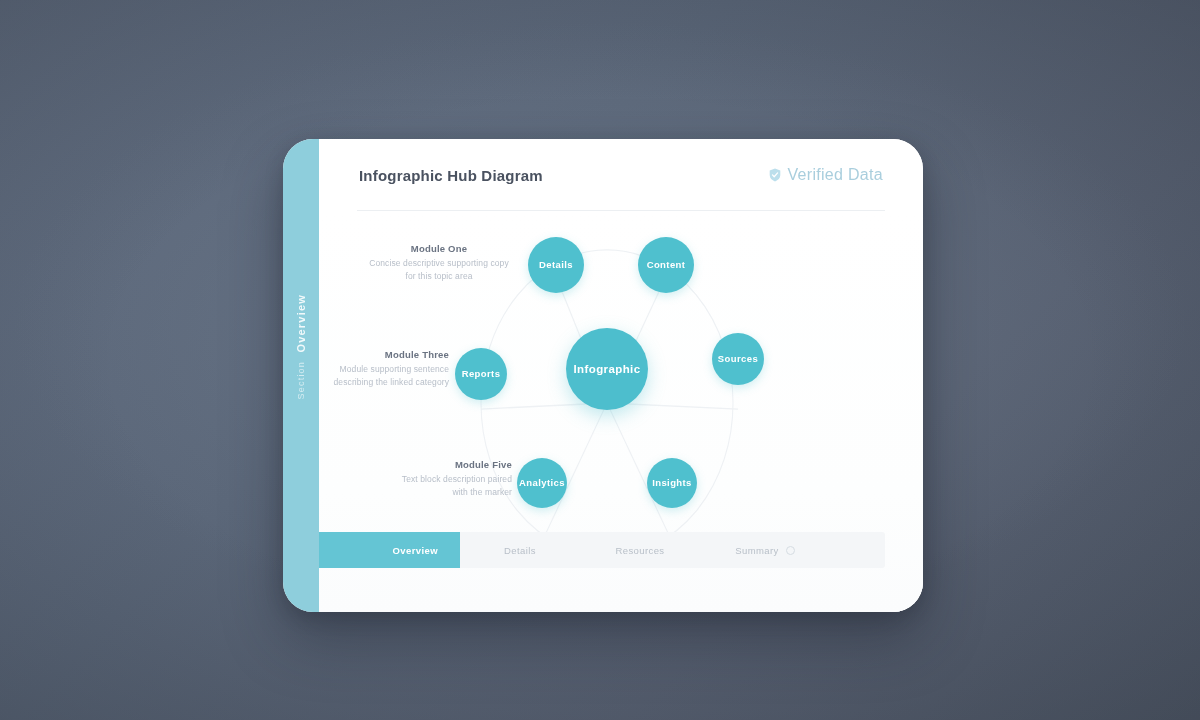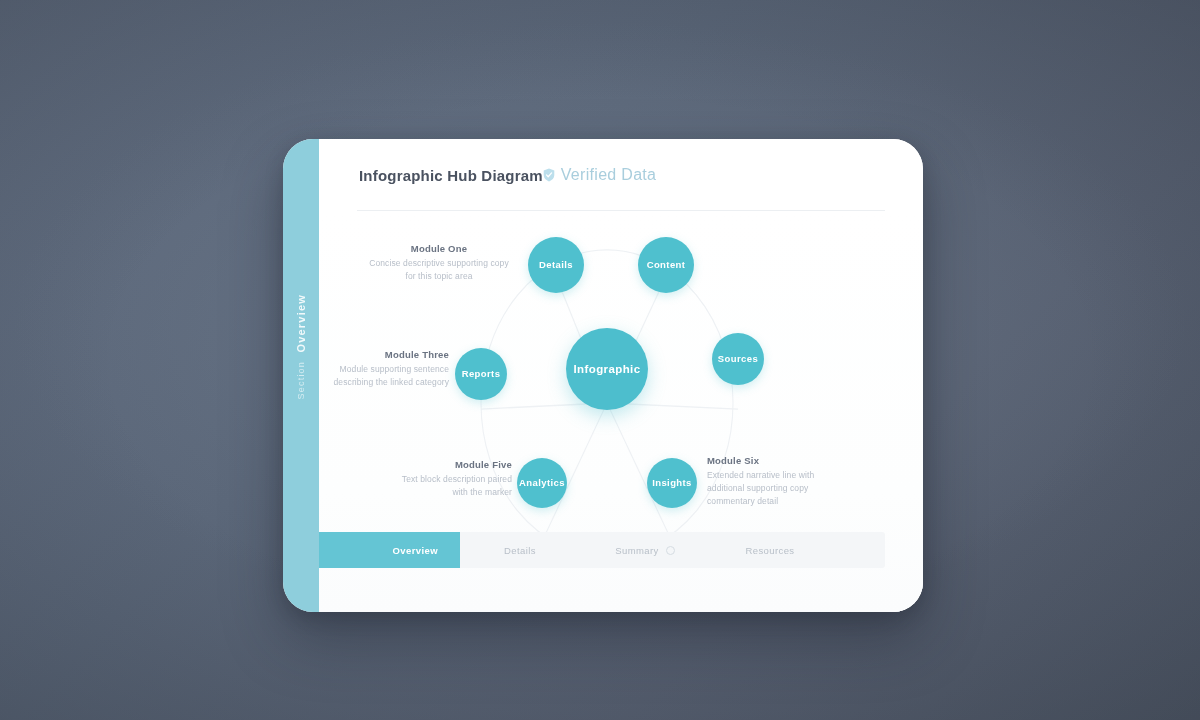--- a/index.html
+++ b/index.html
@@ -85,21 +85,21 @@
     background: #ffffff;
   }
 
   
   #header {
     height: 72px;
     flex: 0 0 72px;
     padding: 0 40px 0 40px;
     display: flex;
     align-items: center;
-    justify-content: flex-start;
+    justify-content: space-between;
     position: relative;
   }
   #header::after {
     content: "";
     position: absolute;
     left: 38px;
     right: 38px;
     bottom: 0;
     height: 1px;
     background: #eceff2;
@@ -313,40 +313,34 @@
         <div class="spoke-body">describing the linked category</div>
       </div>
 
 
       <div class="spoke-text align-right" style="left:28px; top:248px; width:165px;">
         <div class="spoke-heading">Module Five</div>
         <div class="spoke-body">Text block description paired</div>
         <div class="spoke-body">with the marker</div>
       </div>
 
-      <div class="spoke-text align-left" style="left:388px; top:244px; width:180px;">
-        <div class="spoke-heading">Module Six</div>
-        <div class="spoke-body">Extended narrative line with</div>
-        <div class="spoke-body">additional supporting copy</div>
-        <div class="spoke-body">commentary detail</div>
-      </div>
 
     </div>
 
     <div id="tabbar">
       <div class="tab active" id="tab-overview">
         <span>Overview</span>
       </div>
       <div class="tab" id="tab-details">
         <span>Details</span>
       </div>
+      <div class="tab" id="tab-resources">
+        <span>Resources</span>
+      </div>
       <div class="tab" id="tab-summary">
         <span>Summary</span>
         <span class="tab-dot"></span>
       </div>
-      <div class="tab" id="tab-resources">
-        <span>Resources</span>
-      </div>
       <div id="tabbar-spacer"></div>
     </div>
 
   </div>
 </div>
 
 </body></html>

